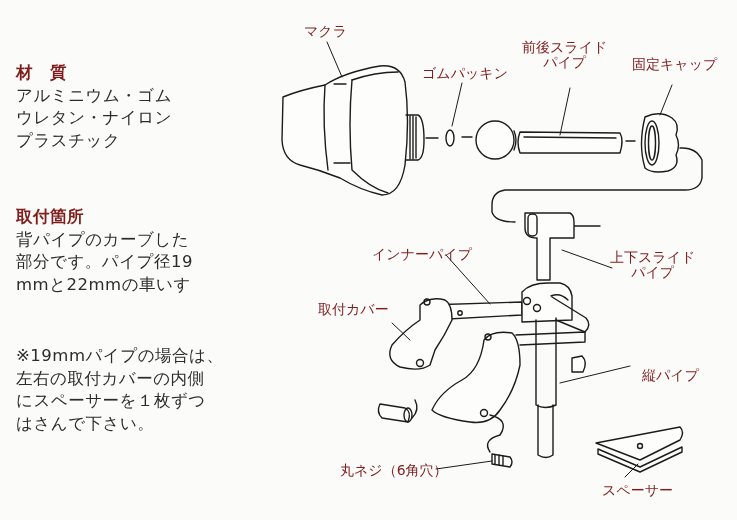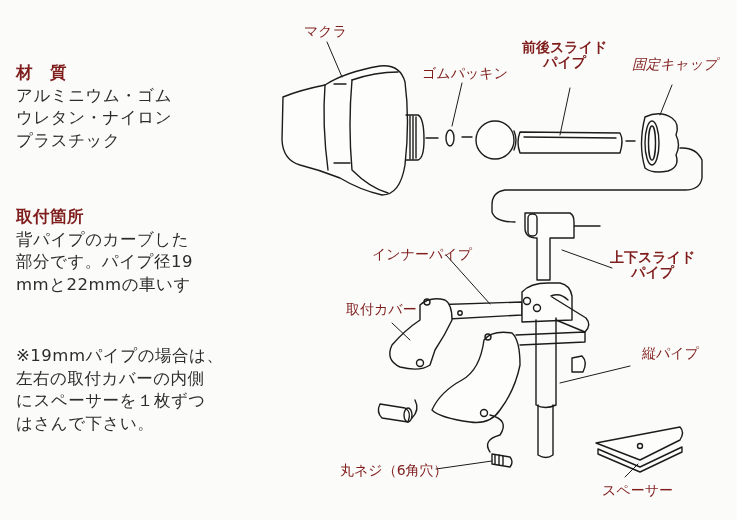--- a/index.html
+++ b/index.html
@@ -15,21 +15,21 @@
     font-size: 16.5px; line-height: 22.5px; letter-spacing: 0.5px;
     color: #2c2c2c;
   }
   .left-text .heading { font-weight: bold; color: #7f1d1d; }
   .left-text .line { display: block; white-space: nowrap; }
   #materials { top: 62px; }
   #mount { top: 206px; }
   #note { top: 345px; }
   svg#diagram { position: absolute; left: 0; top: 0; }
   .lbl { position: absolute; font-size: 14px; line-height: 15px; color: #7f1d1d; white-space: nowrap; }
-  .lbl .line { display: block; text-align: center; font-weight: bold; }
+  .lbl .line { display: block; text-align: center; }
 </style>
 </head>
 <body>
 
 <div class="left-text" id="materials">
   <span class="line heading">材　質</span>
   <span class="line">アルミニウム・ゴム</span>
   <span class="line">ウレタン・ナイロン</span>
   <span class="line">プラスチック</span>
 </div>
@@ -149,22 +149,22 @@
     <line x1="625" y1="477" x2="638" y2="464"></line>
   </g>
 </svg>
 
 <div class="lbl" style="left:304px;top:24px;">マクラ</div>
 <div class="lbl" style="left:422px;top:66px;">ゴムパッキン</div>
 <div class="lbl" style="left:522px;top:40px;">
   <span class="line">前後スライド</span>
   <span class="line">パイプ</span>
 </div>
-<div class="lbl" style="left:632px;top:57px;font-style:italic;">固定キャップ</div>
+<div class="lbl" style="left:632px;top:57px;">固定キャップ</div>
 <div class="lbl" style="left:372px;top:247px;">インナーパイプ</div>
 <div class="lbl" style="left:610px;top:250px;">
   <span class="line">上下スライド</span>
   <span class="line">パイプ</span>
 </div>
-<div class="lbl" style="left:318px;top:302px;margin-left:28px;">取付カバー</div>
-<div class="lbl" style="left:642px;top:346px;">縦パイプ</div>
+<div class="lbl" style="left:318px;top:302px;">取付カバー</div>
+<div class="lbl" style="left:642px;top:368px;">縦パイプ</div>
 <div class="lbl" style="left:340px;top:463px;">丸ネジ（6角穴）</div>
 <div class="lbl" style="left:578px;top:483px;margin-left:24px;">スペーサー</div>
 
 </body></html>

